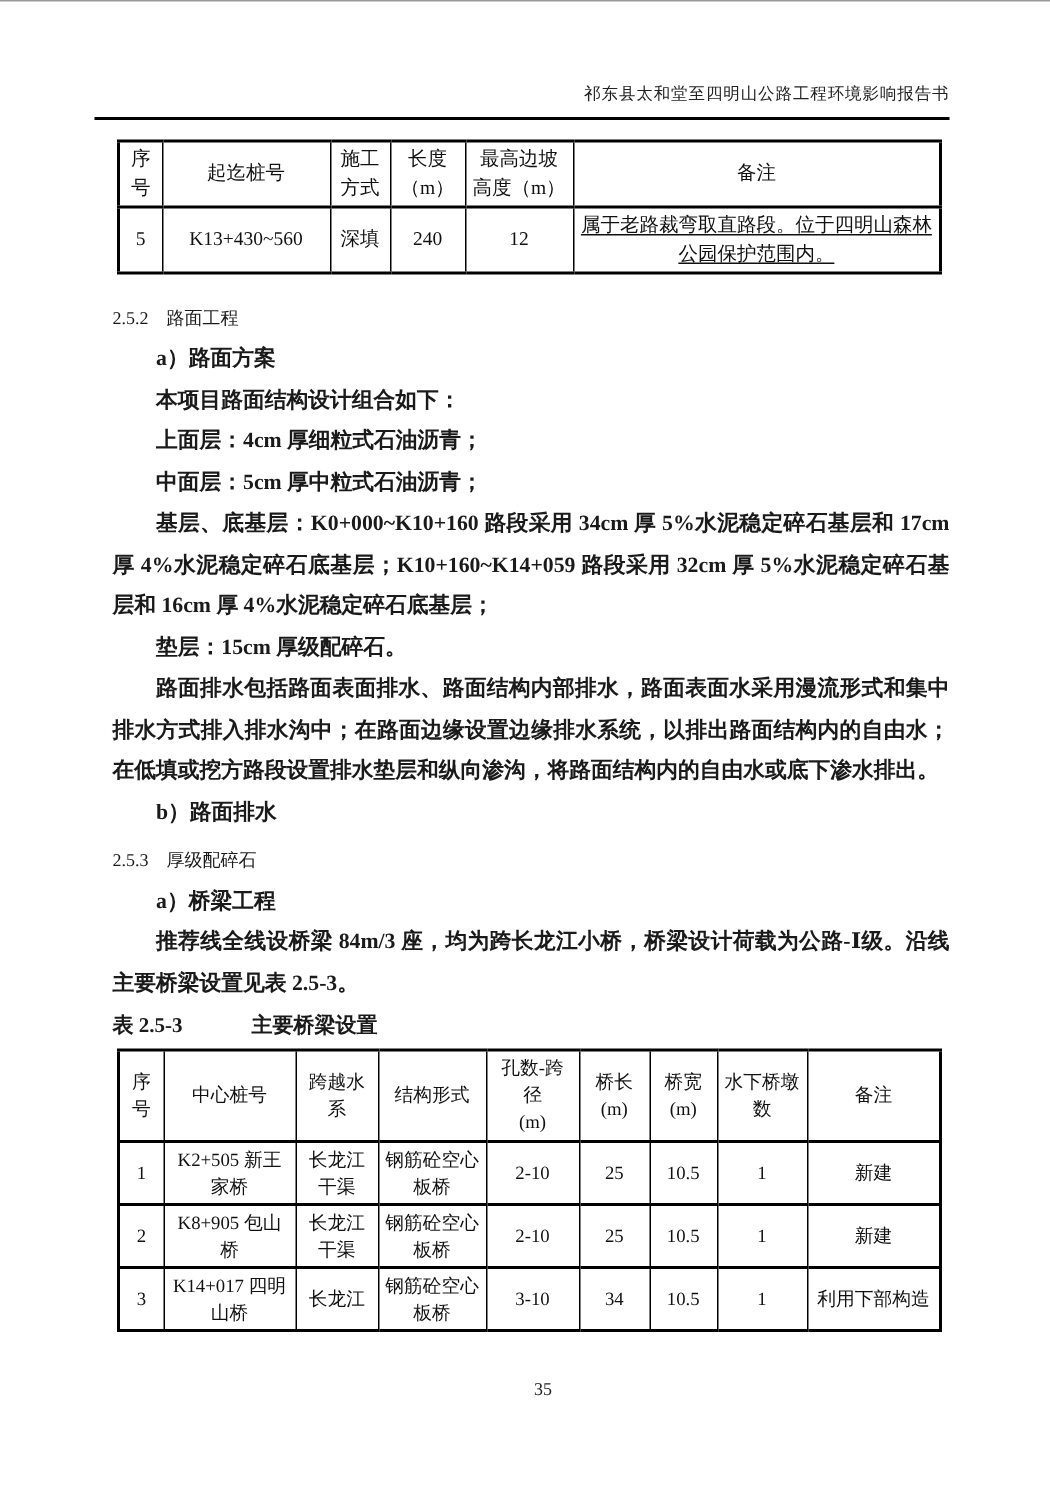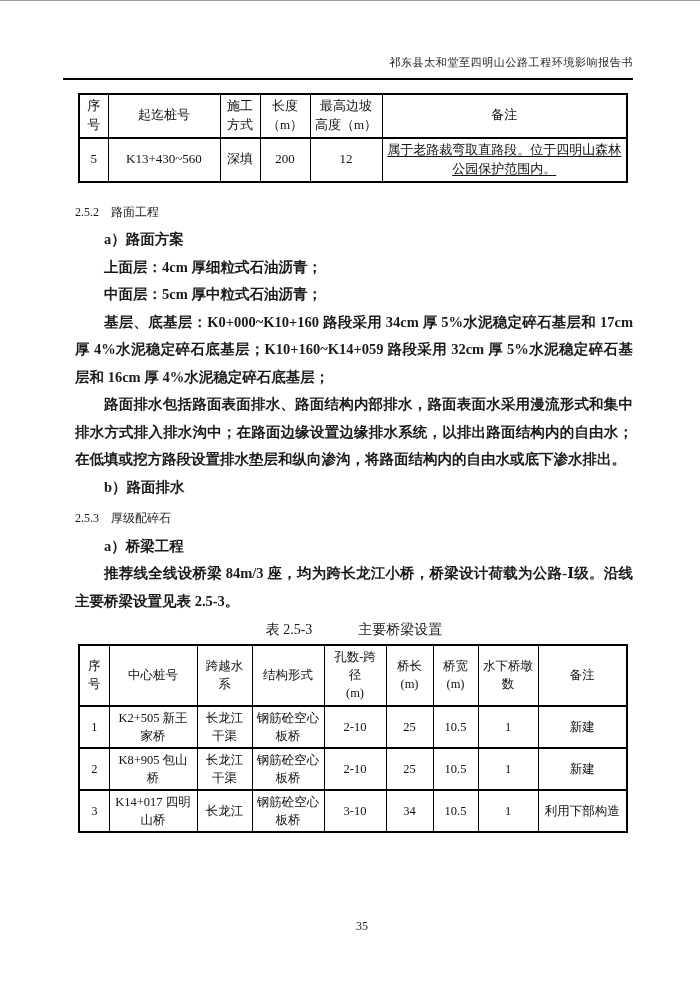--- a/index.html
+++ b/index.html
@@ -57,21 +57,21 @@
   }
   .sec-heading.first { margin-top:16px; }
   .sec-heading.later { margin-top:4px; }
   .para {
     font-size:14.5px; line-height:27.5px;
     text-align:justify; text-justify:inter-character;font-weight:bold;
   }
   .indent { text-indent:2em; }
   .table-caption {
     margin-top:3px;
-    text-align:center; font-weight:normal; font-size:14px; line-height:24px;
+    text-align:left; font-weight:bold; font-size:14px; line-height:24px;
   }
   .table-caption .cap-label { margin-right:46px; }
   .bridge-table { margin-top:2px; }
   .page-number {
     position:absolute; top:918px; left:0; width:700px;
     text-align:center; font-size:12px; color:#222;padding-left:24px;
   }
 </style>
 </head>
 <body>
@@ -104,32 +104,34 @@
           <th>最高边坡
 高度（m）</th>
           <th>备注</th>
         </tr>
       </thead>
       <tbody>
         <tr>
           <td>5</td>
           <td>K13+430~560</td>
           <td>深填</td>
-          <td>200</td>
+          <td>240</td>
           <td>12</td>
           <td><span class="remark-underline">属于老路裁弯取直路段。位于四明山森林公园保护范围内。</span></td>
         </tr>
       </tbody>
     </table>
 
     <div class="sec-heading first">2.5.2　路面工程</div>
     <div class="para indent">a）路面方案</div>
+    <div class="para indent">本项目路面结构设计组合如下：</div>
     <div class="para indent">上面层：4cm 厚细粒式石油沥青；</div>
     <div class="para indent">中面层：5cm 厚中粒式石油沥青；</div>
     <div class="para indent">基层、底基层：K0+000~K10+160 路段采用 34cm 厚 5%水泥稳定碎石基层和 17cm 厚 4%水泥稳定碎石底基层；K10+160~K14+059 路段采用 32cm 厚 5%水泥稳定碎石基层和 16cm 厚 4%水泥稳定碎石底基层；</div>
+    <div class="para indent">垫层：15cm 厚级配碎石。</div>
     <div class="para indent">路面排水包括路面表面排水、路面结构内部排水，路面表面水采用漫流形式和集中排水方式排入排水沟中；在路面边缘设置边缘排水系统，以排出路面结构内的自由水；在低填或挖方路段设置排水垫层和纵向渗沟，将路面结构内的自由水或底下渗水排出。</div>
     <div class="para indent">b）路面排水</div>
 
     <div class="sec-heading later">2.5.3　厚级配碎石</div>
     <div class="para indent">a）桥梁工程</div>
     <div class="para indent">推荐线全线设桥梁 84m/3 座，均为跨长龙江小桥，桥梁设计荷载为公路-Ⅰ级。沿线主要桥梁设置见表 2.5-3。</div>
 
     <div class="table-caption">
       <span class="cap-label">表 2.5-3</span><span>主要桥梁设置</span>
     </div>

